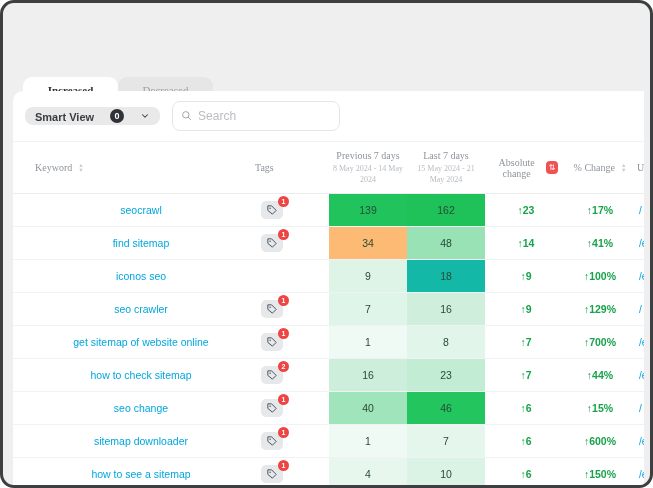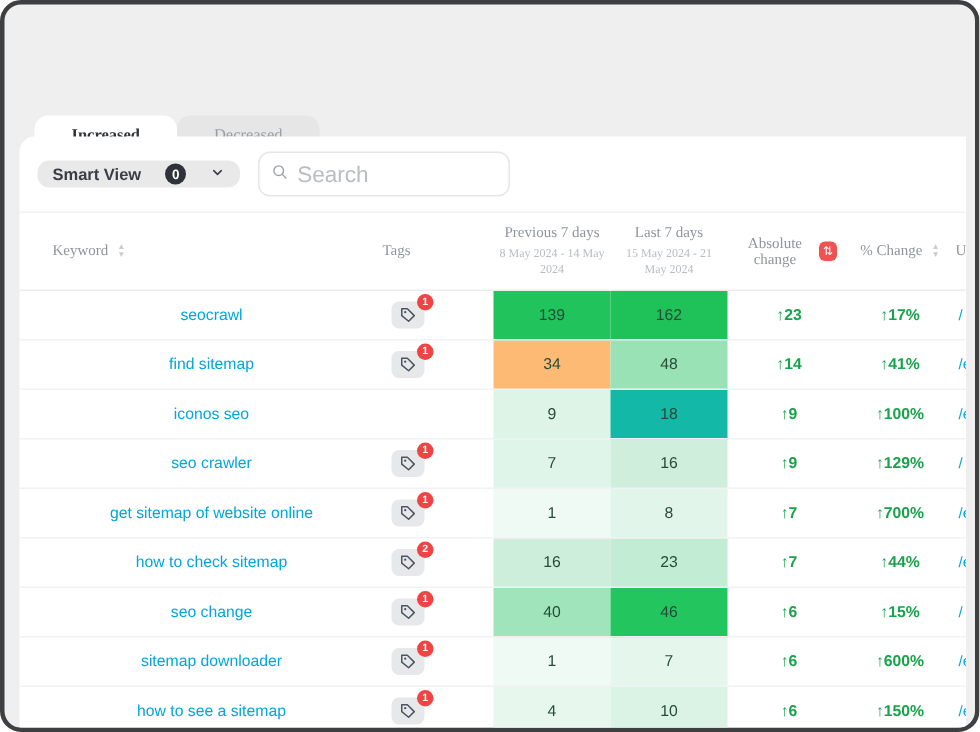--- a/index.html
+++ b/index.html
@@ -61,21 +61,21 @@
     border-radius: 50%; font-size: 9px; font-weight: bold;
     display: inline-flex; align-items: center; justify-content: center;
   }
   .searchbox {
     display: flex; align-items: center; gap: 6px;
     border: 1px solid #e4e6e8; border-radius: 8px;
     padding: 5px 8px; width: 168px; background: #fff;
   }
   .searchbox input {
     border: none; outline: none; width: 100%;
-    font-family: inherit; font-size: 15px; color: #555;
+    font-family: inherit; font-size: 12px; color: #555;
   }
   .searchbox input::placeholder { color: #b9bdc2; }
   
   table { border-collapse: collapse; table-layout: fixed; width: 680px; }
   col.c-kw   { width: 238px; }
   col.c-tag  { width: 78px; }
   col.c-prev { width: 78px; }
   col.c-last { width: 78px; }
   col.c-abs  { width: 82px; }
   col.c-pct  { width: 66px; }

